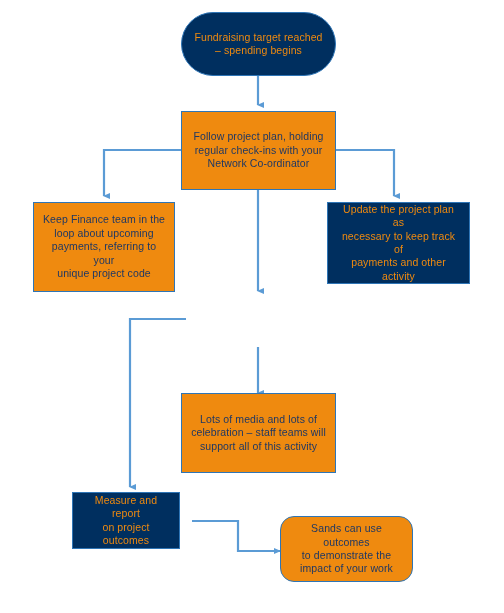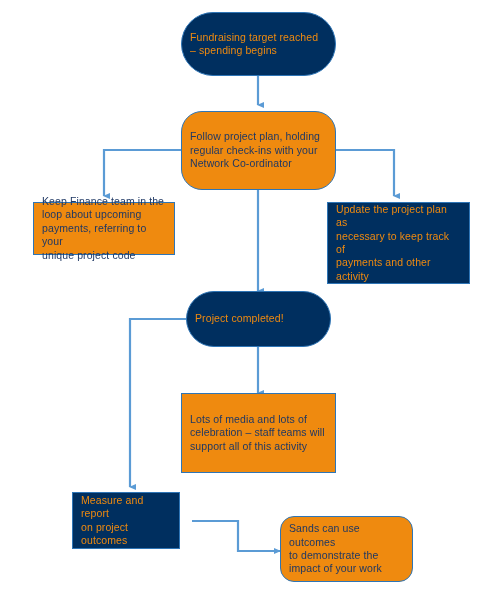--- a/index.html
+++ b/index.html
@@ -25,21 +25,21 @@
     width: 504px;
     height: 613px;
     pointer-events: none;
   }
   .node {
     position: absolute;
     box-sizing: border-box;
     display: flex;
     align-items: center;
     justify-content: center;
-    text-align: left;
+    text-align: center;
     padding: 4px 8px;
     line-height: 1.28;
     font-size: 10.5px;
     letter-spacing: 0.1px;
     z-index: 2;
   }
   .node-text {
     display: block;
     width: 100%;
     white-space: pre-line;
@@ -94,42 +94,39 @@
 
       <path d="M192,521 L238,521 L238,551 L280,551" marker-end="url(#arrow-right)"></path>
     </g>
   </svg>
 
   <div class="node fill-navy shape-stadium" style="left:181px; top:12px; width:155px; height:64px;">
     <span class="node-text">Fundraising target reached
 – spending begins</span>
   </div>
 
-  <div class="node fill-orange shape-rect" style="left:181px; top:111px; width:155px; height:79px;border-radius:21px;">
+  <div class="node fill-orange shape-rect" style="left:181px; top:111px; width:155px; height:79px;">
     <span class="node-text">Follow project plan, holding
 regular check-ins with your
 Network Co-ordinator</span>
   </div>
 
-  <div class="node fill-orange shape-rect" style="left:33px; top:202px; width:142px; height:53px;">
+  <div class="node fill-orange shape-rect" style="left:33px; top:202px; width:142px; height:90px;">
     <span class="node-text">Keep Finance team in the
 loop about upcoming
 payments, referring to your
 unique project code</span>
   </div>
 
   <div class="node fill-navy shape-rect" style="left:327px; top:202px; width:143px; height:82px;">
     <span class="node-text">Update the project plan as
 necessary to keep track of
 payments and other activity</span>
   </div>
 
-  <div class="node fill-navy shape-stadium" style="left:186px; top:291px; width:145px; height:56px;">
-    <span class="node-text">Project completed!</span>
-  </div>
 
   <div class="node fill-orange shape-rect" style="left:181px; top:393px; width:155px; height:80px;">
     <span class="node-text">Lots of media and lots of
 celebration – staff teams will
 support all of this activity</span>
   </div>
 
   <div class="node fill-navy shape-rect" style="left:72px; top:492px; width:108px; height:57px;">
     <span class="node-text">Measure and report
 on project outcomes</span>

